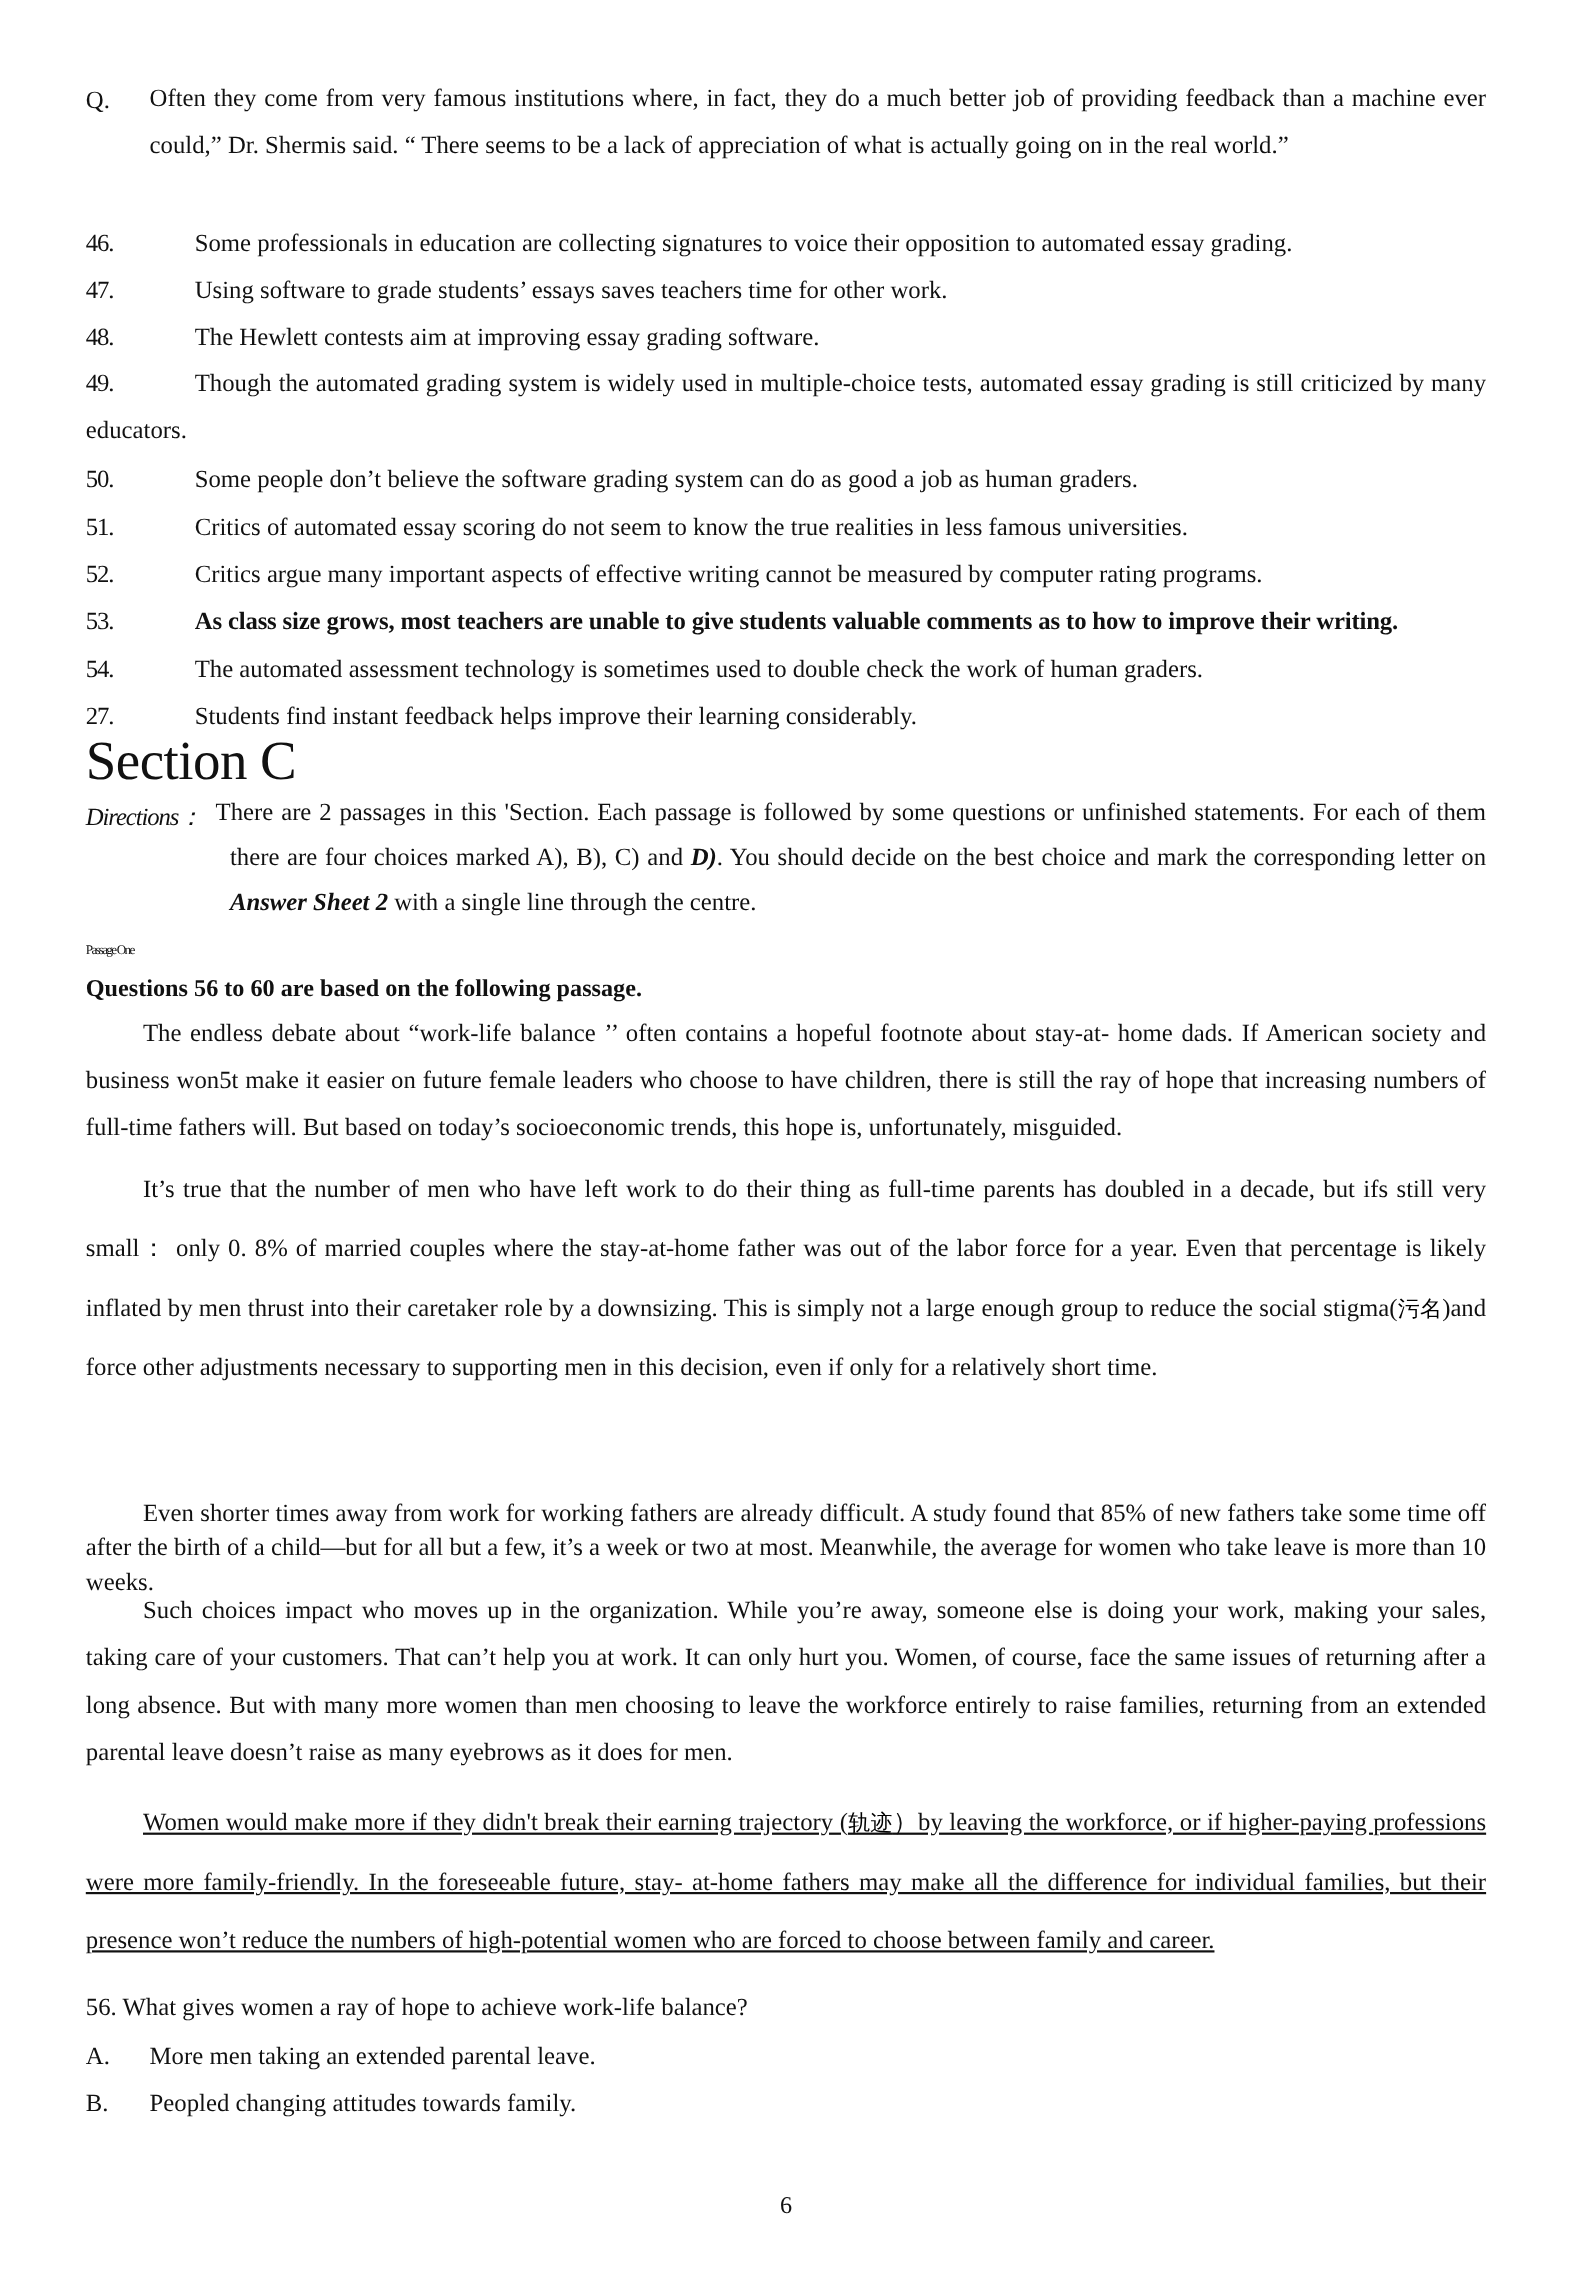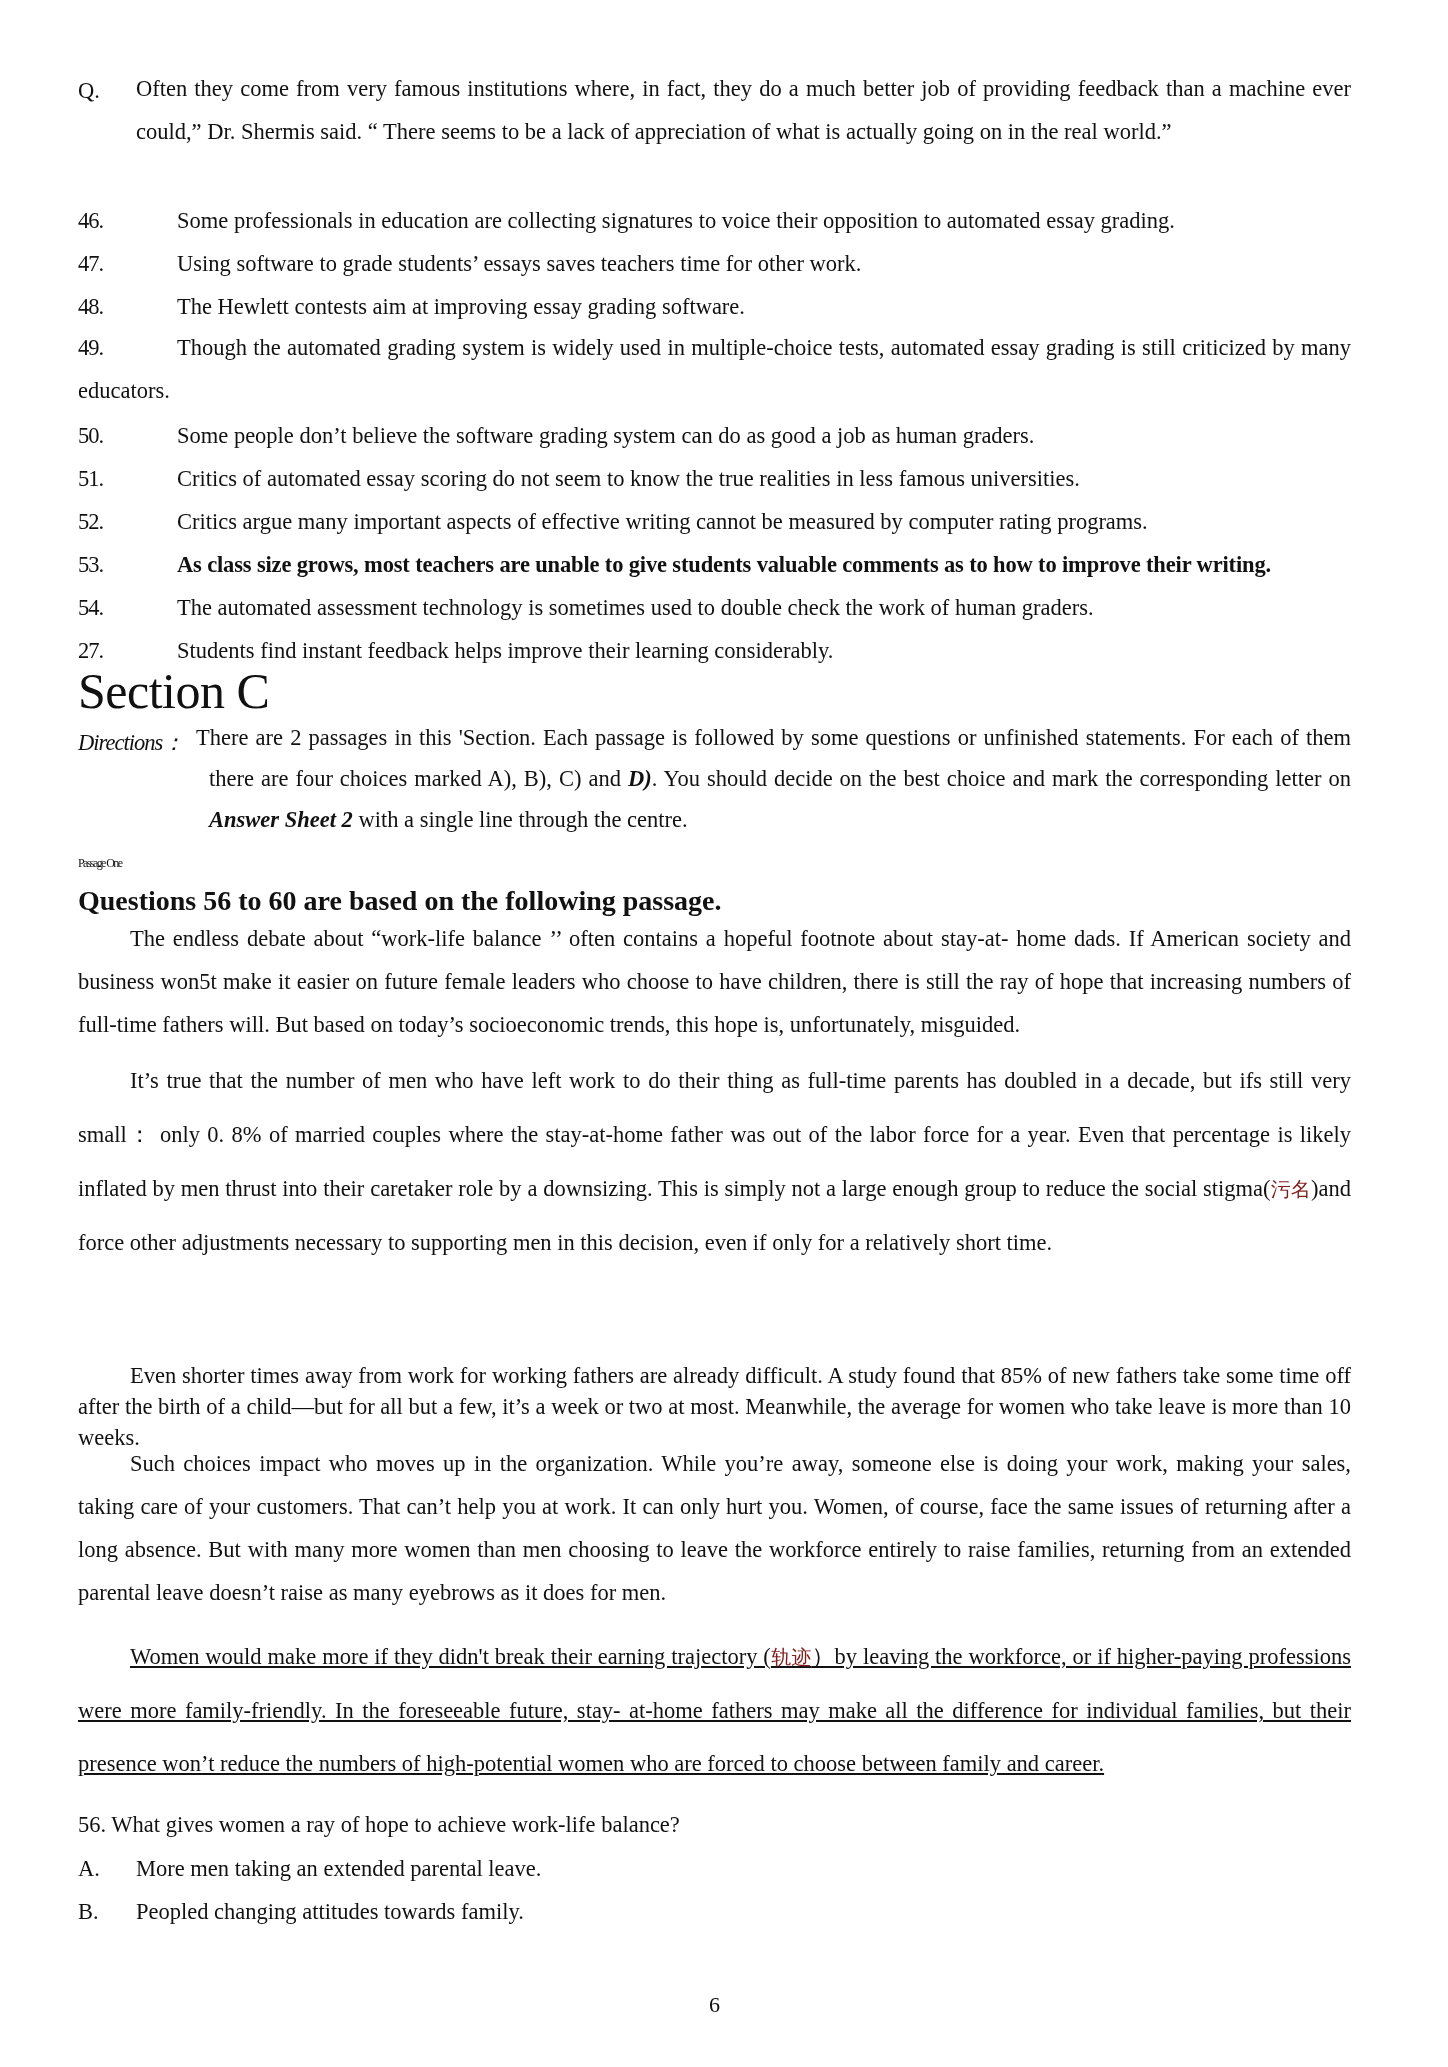--- a/index.html
+++ b/index.html
@@ -18,28 +18,28 @@
     .num-item { position: absolute; left: 0; width: 1273px; }
     .num-label { position: absolute; left: 0; top: 0; letter-spacing: -1px; }
     .num-text { position: absolute; left: 99px; top: 0; white-space: nowrap; }
     .num-wrap { position: absolute; left: 0; top: 0; width: 1273px; line-height: 43px; text-align: justify; text-align-last: left; text-indent: 99px; }
     .num-wrap .lbl { position: absolute; left: 0; top: 0; text-indent: 0; letter-spacing: -1px; }
     .section-title { position: absolute; left: 0; top: 666px; font-size: 50px; line-height: 1; letter-spacing: -0.5px; }
     .directions { position: absolute; left: 0; top: 727px; width: 1273px; }
     .dir-label { position: absolute; left: 0; top: 0; font-style: italic; letter-spacing: -1px; }
     .dir-text { position: absolute; left: 131px; top: 0; width: 1142px; line-height: 41px; text-align: justify; text-align-last: left; }
     .passage-label { position: absolute; left: 0; top: 856px; font-size: 12px; letter-spacing: -1.6px; }
-    .passage-instr { position: absolute; left: 0; top: 885px; font-weight: bold; font-size: 28px; }
+    .passage-instr { position: absolute; left: 0; top: 885px; font-weight: bold; font-size: 22px; }
     .para { position: absolute; left: 0; width: 1273px; text-align: justify; text-align-last: left; text-indent: 52px; }
     .q56 { position: absolute; left: 0; top: 1812px; }
     .opt { position: absolute; left: 0; width: 800px; }
     .opt-label { position: absolute; left: 0; top: 0; }
     .opt-text { position: absolute; left: 58px; top: 0; white-space: nowrap; }
     .page-number { position: absolute; left: 0; width: 1273px; top: 1992px; text-align: center; font-size: 22px; }
-    .cjk { font-family: "DejaVu Sans", sans-serif; font-size: 20px; color: #7f1d1d; }
+    .cjk { font-family: "DejaVu Sans", sans-serif; font-size: 20px; color: #000000; }
   </style>
 </head>
 <body>
 
 <div class="page">
 
   <div style="position:absolute; left:0; top:78px; width:1273px;">
     <span class="q-label" style="top:0;">Q.</span>
     <div class="q-text" style="top:-11px; text-align:justify; text-align-last:left;">Often they come from very famous institutions where, in fact, they do a much better job of providing feedback than a machine ever could,” Dr. Shermis said. “ There seems to be a lack of appreciation of what is actually going on in the real world.”</div>
   </div>

